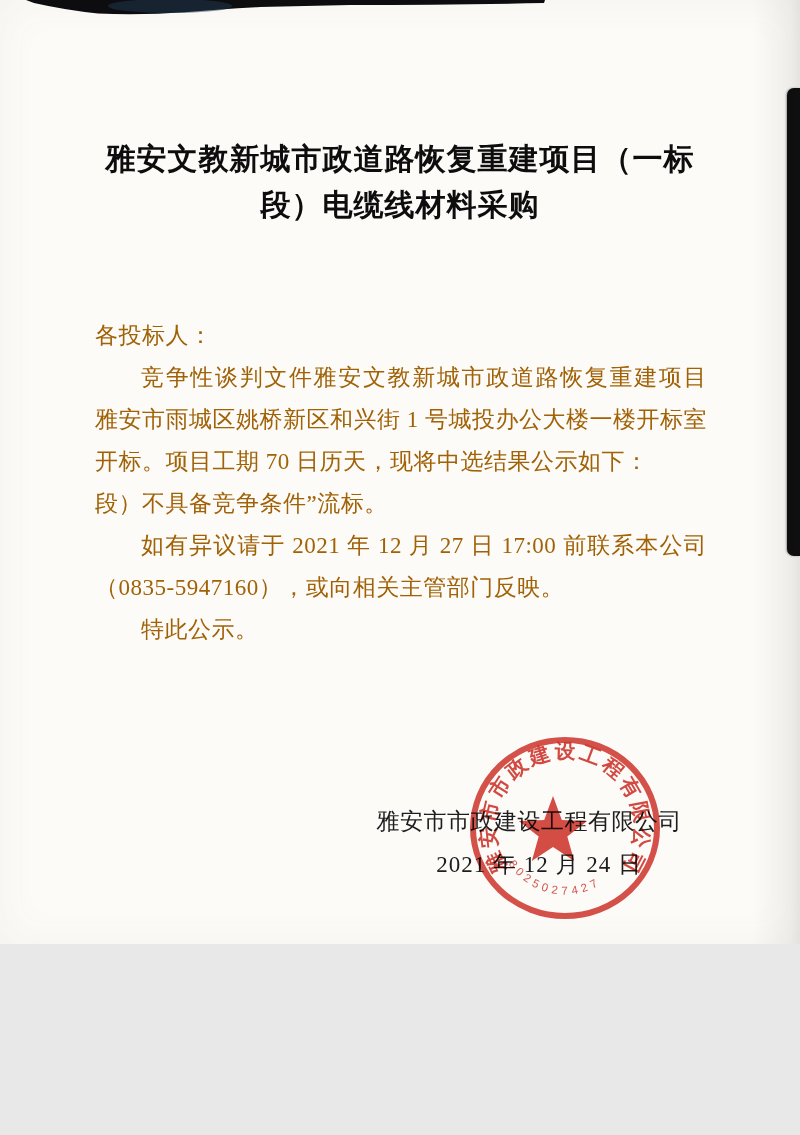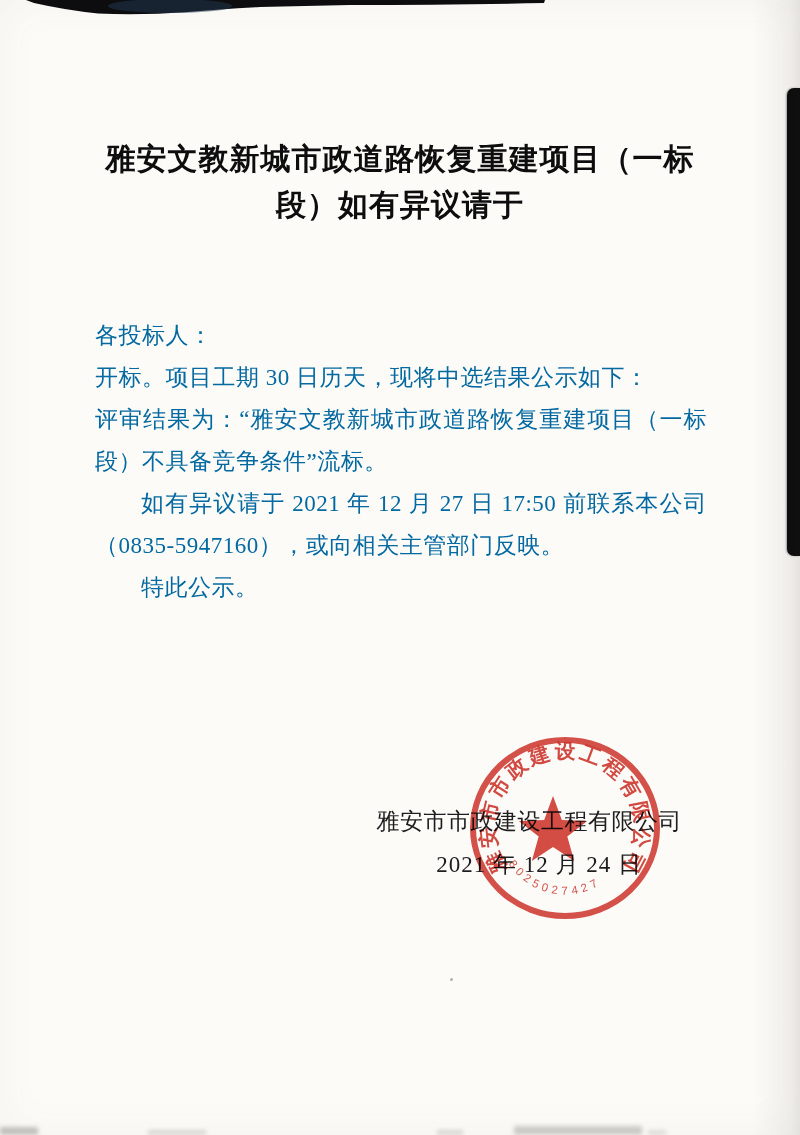--- a/index.html
+++ b/index.html
@@ -1,17 +1,17 @@
 <!DOCTYPE html>
 <html><head>
 <meta charset="utf-8">
 <style>
   html,body{margin:0;padding:0;background:#e8e8e8;}
   .page{
-    position:relative;width:800px;height:1135px;margin:0 auto;
+    position:relative;width:800px;height:944px;margin:0 auto;
     background:#fcfbf8;overflow:hidden;
     font-family:"Liberation Serif","DejaVu Serif",serif;
     box-shadow:inset 0 0 40px rgba(120,110,95,0.06);
   }
   
   .smear-top{position:absolute;left:20px;top:0;width:560px;height:20px;}
   .bar-right{
     position:absolute;right:0;top:88px;width:13px;height:468px;
     background:#0b0b0c;border-radius:7px 0 0 7px;
     box-shadow:-1px 0 2px rgba(0,0,0,0.35);
@@ -30,21 +30,21 @@
   .dot{position:absolute;left:450px;top:978px;width:3px;height:3px;background:#b5b2ad;border-radius:50%;}
   
   .title{
     position:absolute;top:136px;left:55px;width:690px;
     text-align:center;font-family:"Liberation Sans","DejaVu Sans",sans-serif;
     font-weight:700;font-size:30px;line-height:46px;color:#0d0d0e;
     letter-spacing:1px;
   }
   .body{
     position:absolute;top:315px;left:95px;width:612px;
-    font-size:23px;line-height:42px;color:#0369a1;letter-spacing:.5px;
+    font-size:23px;line-height:42px;color:#a16207;letter-spacing:.5px;
   }
   .bl{height:42px;white-space:normal;}
   .jl{text-align:justify;text-align-last:justify;}
   .ind{padding-left:46px;}
   .sig-company{
     position:absolute;top:806px;right:118px;
     font-size:23px;color:#1d1d1f;letter-spacing:.5px;
   }
   .sig-date{
     position:absolute;top:849px;right:158px;
@@ -64,29 +64,30 @@
   <svg class="smear-top" viewBox="0 0 560 20">
     <path d="M6,0 L525,0 L524,3 Q430,5 330,5 L240,7 Q200,9 168,12 Q120,15.5 78,13.5 Q45,10 14,3 Z" fill="#0d0d10"></path>
     <ellipse cx="150" cy="6" rx="62" ry="7" fill="#223a52" opacity="0.5"></ellipse>
   </svg>
 
   <div class="bar-right"></div>
   <div class="edge-shade"></div>
 
   <div class="title">
     <div>雅安文教新城市政道路恢复重建项目（一标</div>
-    <div>段）如有异议请于</div>
+    <div>段）电缆线材料采购</div>
   </div>
 
   <div class="body">
     <div class="bl">各投标人：</div>
-    <div class="bl">开标。项目工期 30 日历天，现将中选结果公示如下：</div>
-    <div class="bl jl">评审结果为：“雅安文教新城市政道路恢复重建项目（一标</div>
+    <div class="bl ind jl">竞争性谈判文件雅安文教新城市政道路恢复重建项目</div>
+    <div class="bl jl">雅安市雨城区姚桥新区和兴街 1 号城投办公大楼一楼开标室</div>
+    <div class="bl">开标。项目工期 70 日历天，现将中选结果公示如下：</div>
     <div class="bl">段）不具备竞争条件”流标。</div>
-    <div class="bl ind jl">如有异议请于 2021 年 12 月 27 日 17:50 前联系本公司</div>
+    <div class="bl ind jl">如有异议请于 2021 年 12 月 27 日 17:00 前联系本公司</div>
     <div class="bl">（0835-5947160），或向相关主管部门反映。</div>
     <div class="bl ind">特此公示。</div>
   </div>
 
   <div class="sig-company">雅安市市政建设工程有限公司</div>
   <div class="sig-date">2021 年 12 月 24 日</div>
 
   <svg class="seal" viewBox="0 0 236 200">
     <defs>
       <path id="arcTop" d="M 55.7 140.2 A 70 70 0 1 1 170.3 140.2" fill="none"></path>

